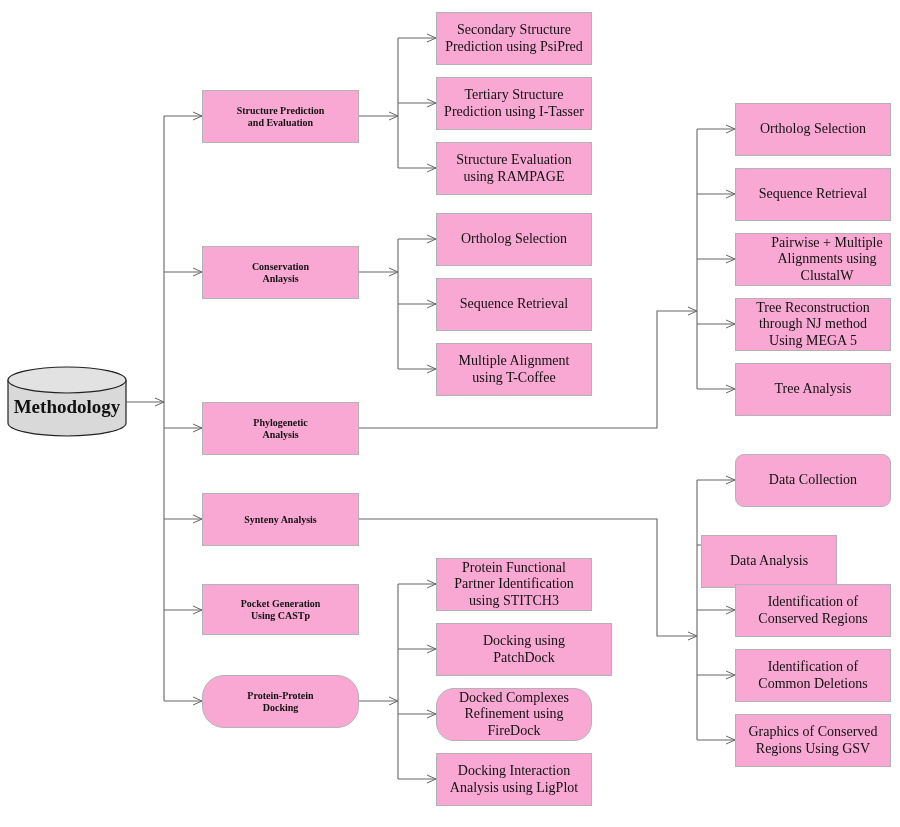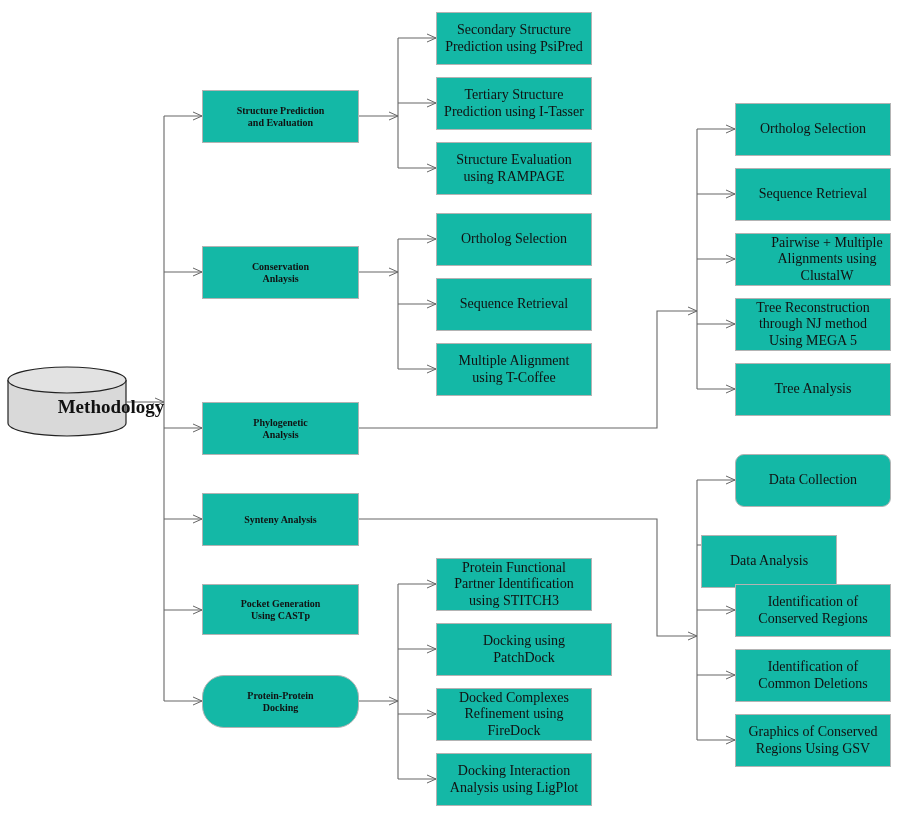--- a/index.html
+++ b/index.html
@@ -1,26 +1,26 @@
 <!DOCTYPE html>
 <html><head>
 <meta charset="utf-8">
 <style>
   html, body { margin: 0; padding: 0; background: #ffffff; }
   body { width: 900px; height: 827px; position: relative; overflow: hidden;
          font-family: "Liberation Serif", "DejaVu Serif", serif; color: #111; }
   #canvas { position: absolute; left: 0; top: 0; width: 900px; height: 827px; }
-  .box { position: absolute; box-sizing: border-box; border: 1px solid #b3b3b3; background: #14b8a6;
+  .box { position: absolute; box-sizing: border-box; border: 1px solid #b3b3b3; background: #f9a8d4;
          display: flex; align-items: center; justify-content: center; text-align: center;
          line-height: 1.18; white-space: pre-line; }
   .l1 { font-weight: bold; font-size: 10px; }
   .l2 { font-size: 14px; }
   .root-label { position: absolute; left: 8px; top: 382px; width: 118px; height: 50px;
                 display: flex; align-items: center; justify-content: center;
-                font-weight: bold; font-size: 19px; font-family: "Liberation Serif", serif; padding-left: 44px; }
+                font-weight: bold; font-size: 19px; font-family: "Liberation Serif", serif; }
   svg line, svg polyline { stroke: #666; stroke-width: 1.1; fill: none; }
   svg .arrow { stroke: #666; stroke-width: 1; fill: none; }
 </style>
 </head>
 <body>
 
 <div id="canvas">
   <svg id="connectors" width="900" height="827" style="position:absolute;left:0;top:0">
 
     <g>
@@ -123,21 +123,21 @@
   <div class="box l2" style="left:436px;top:213px;width:156px;height:53px;"><span>Ortholog Selection</span></div>
   <div class="box l2" style="left:436px;top:278px;width:156px;height:53px;"><span>Sequence Retrieval</span></div>
   <div class="box l2" style="left:436px;top:343px;width:156px;height:53px;"><span>Multiple Alignment
 using T-Coffee</span></div>
 
   <div class="box l2" style="left:436px;top:558px;width:156px;height:53px;align-items:center;"><span>Protein Functional
 Partner Identification
 using STITCH3</span></div>
   <div class="box l2" style="left:436px;top:623px;width:176px;height:53px;"><span>Docking using
 PatchDock</span></div>
-  <div class="box l2" style="left:436px;top:688px;width:156px;height:53px;"><span>Docked Complexes
+  <div class="box l2" style="left:436px;top:688px;width:156px;height:53px;border-radius:18px;"><span>Docked Complexes
 Refinement using
 FireDock</span></div>
   <div class="box l2" style="left:436px;top:753px;width:156px;height:53px;"><span>Docking Interaction
 Analysis using LigPlot</span></div>
 
   <div class="box l2" style="left:735px;top:103px;width:156px;height:53px;"><span>Ortholog Selection</span></div>
   <div class="box l2" style="left:735px;top:168px;width:156px;height:53px;"><span>Sequence Retrieval</span></div>
   <div class="box l2" style="left:735px;top:233px;width:156px;height:53px;padding-left:28px;"><span>Pairwise + Multiple
 Alignments using
 ClustalW</span></div>

